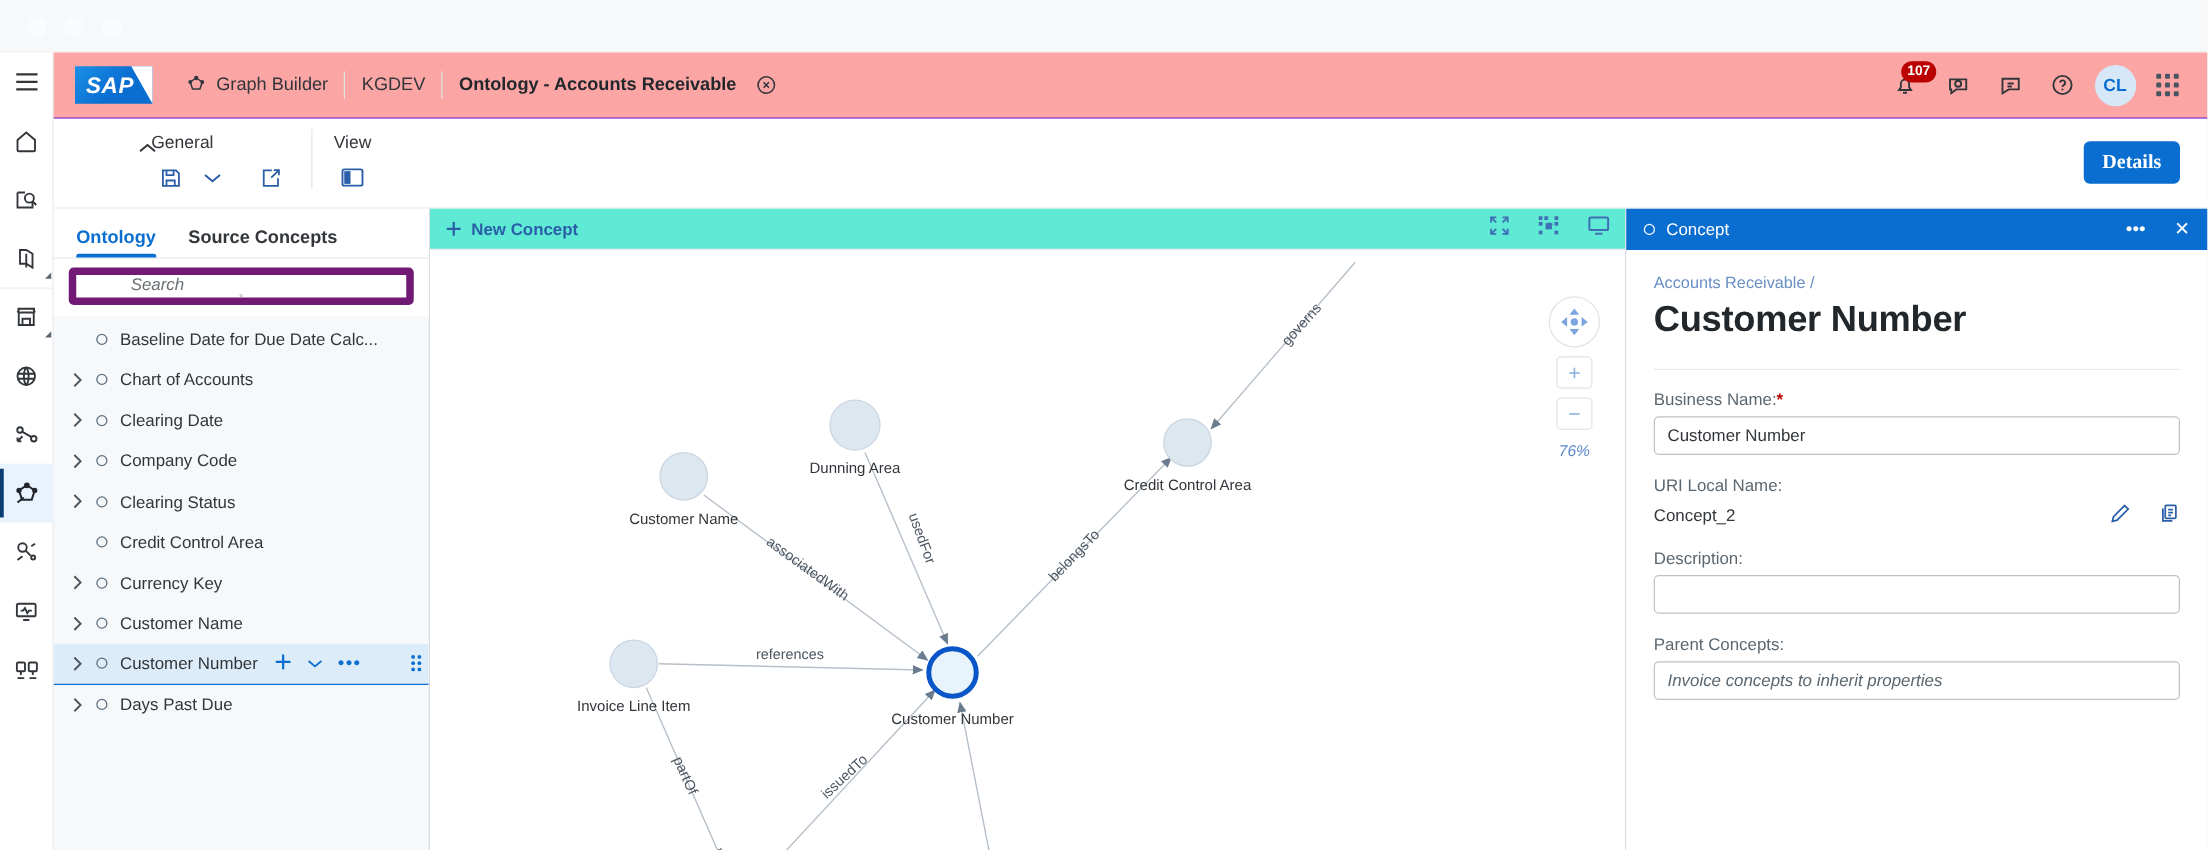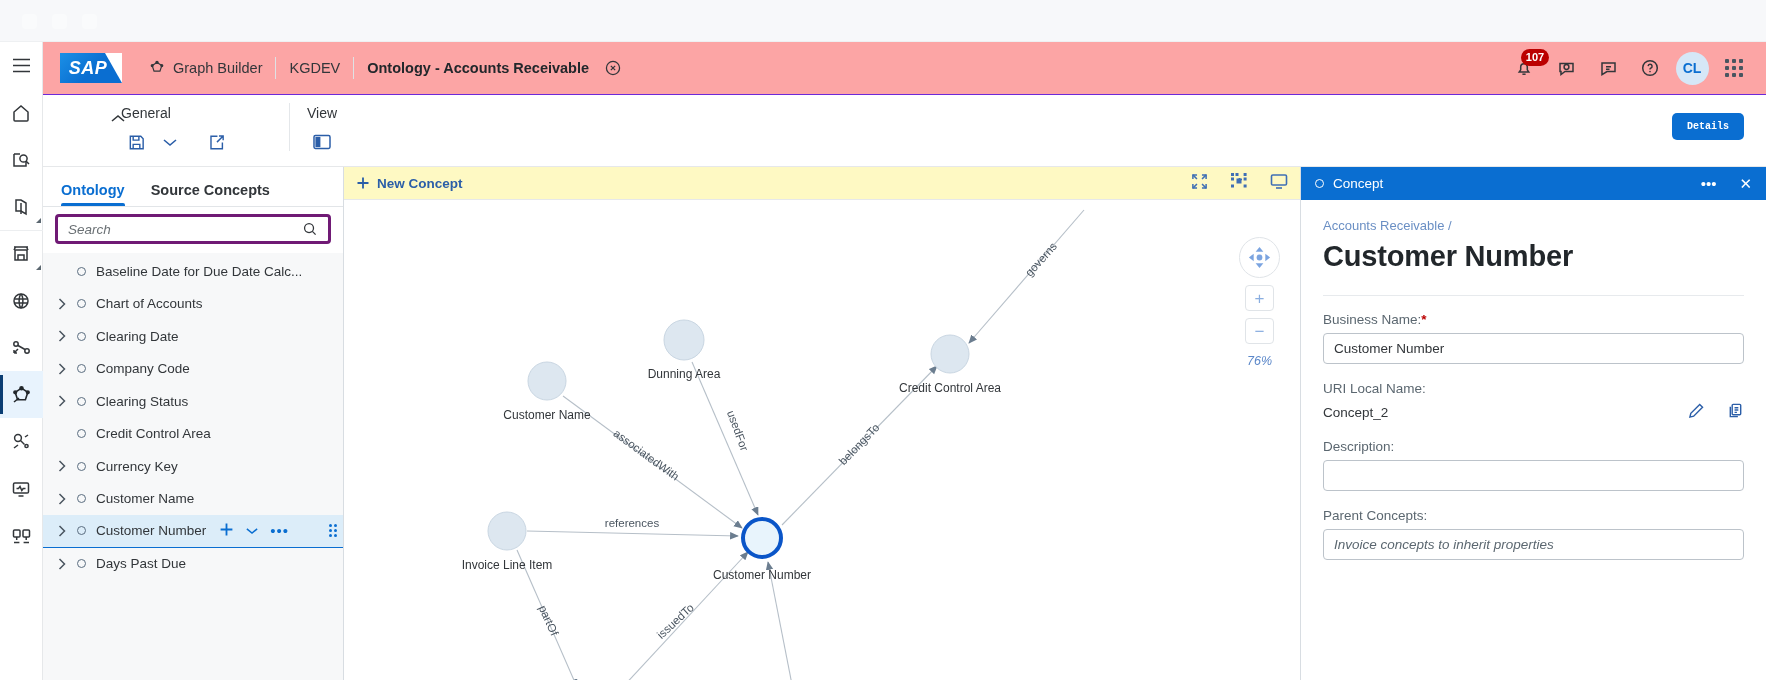--- a/index.html
+++ b/index.html
@@ -93,42 +93,42 @@
   .grid-dots {
     display: grid; grid-template-columns: repeat(3, 4px);
     grid-gap: 3px; width: 18px;
   }
   .grid-dots i { width: 4px; height: 4px; background: #495560; border-radius: 1px; display: block; }
 
   
   .toolbar {
     position: absolute; left: 43px; top: 95px; right: 0; height: 72px;
     background: #fff; border-bottom: 1px solid #e6e8ea;
-    display: flex; align-items: flex-start; padding-left: 60px; gap: 40px;
+    display: flex; align-items: flex-start; padding-left: 60px;
   }
   .tb-collapse {
     position: absolute; left: 68px; top: 16px; color: #32363a;
     font-size: 13px;
   }
   .tb-group { padding: 10px 18px 0 18px; position: relative; }
   .tb-group + .tb-group::before {
     content: ""; position: absolute; left: 0; top: 8px;
     width: 1px; height: 48px; background: #e4e7ea;
   }
   .tb-title { font-size: 14px; color: #32363a; margin-bottom: 6px; text-align: left; }
   .tb-row { display: flex; align-items: center; gap: 4px; }
   .tb-btn {
     min-width: 30px; height: 30px; padding: 0 5px; color: #0a6ed1;
     display: flex; align-items: center; justify-content: center;
   }
   .details-btn {
     position: absolute; right: 22px; top: 18px;
     background: #0a6ed1; color: #fff; border: none; border-radius: 5px;
-    font-size: 10px; font-weight: bold; padding: 8px 15px;
-    font-family: Liberation Mono, monospace; cursor: pointer;
+    font-size: 16px; font-weight: bold; padding: 8px 15px;
+    font-family: Liberation Serif, serif; cursor: pointer;
   }
 
   
   .left-panel {
     position: absolute; left: 43px; top: 167px; width: 301px; bottom: 0;
     background: #f7f8f9; border-right: 1px solid #d8dde2;
     display: flex; flex-direction: column;
   }
   .lp-tabs {
     height: 40px; background: #fff; display: flex; align-items: flex-end;
@@ -139,22 +139,22 @@
     padding-bottom: 8px; position: relative; white-space: nowrap;
   }
   .lp-tab.active { color: #0a6ed1; }
   .lp-tab.active::after {
     content: ""; position: absolute; left: 0; right: 0; bottom: 0;
     height: 3px; background: #0a6ed1; border-radius: 2px 2px 0 0;
   }
   .lp-search-wrap { background: #fff; padding: 7px 12px 9px 12px; }
   .lp-search {
     position: relative; height: 30px; background: #fff;
-    border: 3px solid #701a75; border-radius: 4px;
-    display: flex; align-items: center; padding: 0 10px;
+    border: 6px solid #701a75; border-radius: 4px;
+    display: flex; align-items: center; padding: 0 10px; flex-direction: column;
   }
   .lp-search input {
     border: none; outline: none; flex: 1; font-size: 13.5px;
     font-family: "Liberation Sans", sans-serif; color: #32363a;
     background: transparent;
   }
   .lp-search input::placeholder { color: #6a7074; font-style: italic; }
   .tree { flex: 1; overflow: hidden; padding-top: 2px; }
   .tree-row {
     height: 32.5px; display: flex; align-items: center;
@@ -181,21 +181,21 @@
     grid-template-columns: repeat(2, 3px); grid-gap: 2px;
   }
   .drag-dots i { width: 3px; height: 3px; background: #0a6ed1; display: block; border-radius: 50%; }
 
   
   .canvas-wrap {
     position: absolute; left: 344px; top: 167px; right: 466px; bottom: 0;
     background: #fff; display: flex; flex-direction: column;
   }
   .canvas-bar {
-    height: 33px; background: #fef9c3; border-bottom: 1px solid #e6e8ea;
+    height: 33px; background: #5eead4; border-bottom: 1px solid #e6e8ea;
     display: flex; align-items: center; padding: 0 12px;
   }
   .new-concept {
     display: flex; align-items: center; gap: 7px;
     color: #2b5ea8; font-size: 13.5px; font-weight: bold;
   }
   .canvas-tools { margin-left: auto; display: flex; align-items: center; gap: 22px; color: #3f6fb5; }
   .canvas { position: relative; flex: 1; overflow: hidden; background: #fff; }
   .canvas svg.graph { position: absolute; left: 0; top: 0; }
   .zoom-widget {

